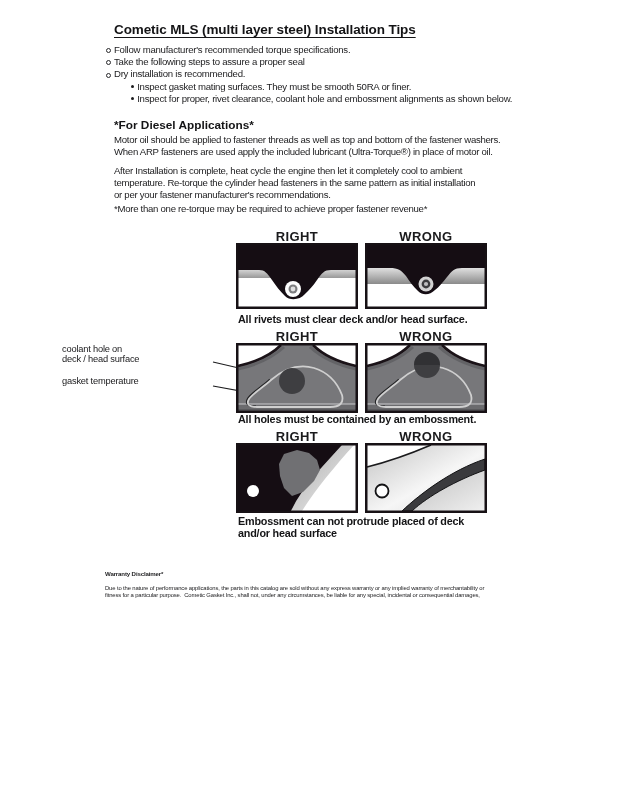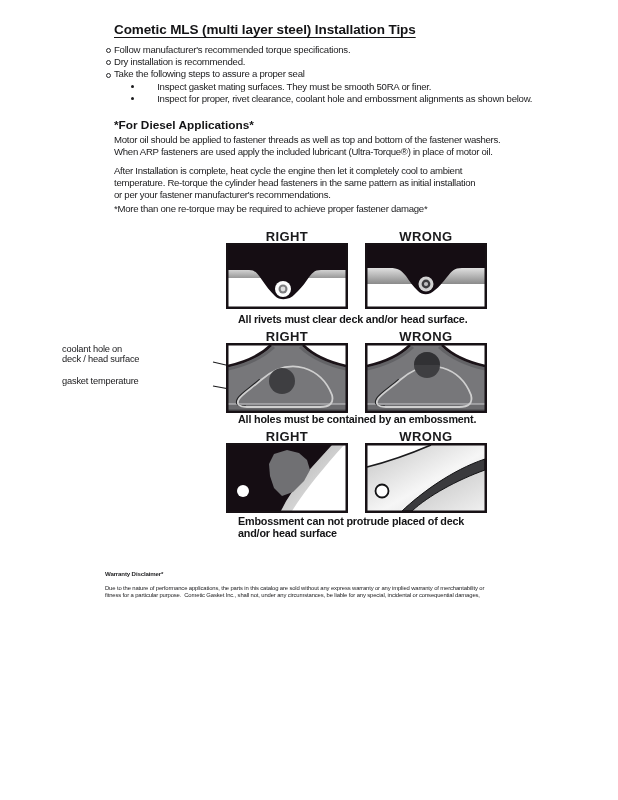--- a/index.html
+++ b/index.html
@@ -12,34 +12,34 @@
   .title {
     position:absolute; left:114px; top:22px;
     font-size:13.5px; font-weight:bold; letter-spacing:-0.1px; color:#141416;
     text-decoration:underline; text-decoration-thickness:1.4px; text-underline-offset:3px;
   }
 
   .tips { position:absolute; left:106px; top:44px; }
   .tip { display:flex; align-items:flex-start; font-size:9.6px; line-height:12.2px; letter-spacing:-0.25px; color:#1c1c1e; }
   .tip .mk-circle { flex:0 0 auto; width:3px; height:3px; border:1px solid #2a2a2c; border-radius:50%; margin:4.2px 3px 0 0; }
   .tip .mk-dot { flex:0 0 auto; width:3.2px; height:3.2px; background:#1c1c1e; border-radius:50%; margin:4.2px 3px 0 0; }
-  .tip.sub { margin-left:25px;gap:20px; }
+  .tip.sub { margin-left:25px; }
 
   .diesel-heading { position:absolute; left:114px; top:118px; font-size:11.8px; font-weight:bold; color:#141416; }
   .para { position:absolute; left:114px; width:436px; font-size:9.6px; line-height:12.2px; letter-spacing:-0.28px; color:#1c1c1e; }
   .para-1 { top:134px; }
   .para-2 { top:165px; }
   .para-3 { top:203px; }
 
   .dlabel { position:absolute; width:122px; text-align:center; font-size:13px; font-weight:600; letter-spacing:0.4px; color:#1a1a1c; }
   .dbox { position:absolute; width:122px; }
   .dbox svg { display:block; }
   .dcap { position:absolute; left:238px; font-size:10.8px; font-weight:600; letter-spacing:-0.2px; line-height:11.5px; color:#151517; }
 
-  .col-l { left:226px; } .col-r { left:365px; }
+  .col-l { left:236px; } .col-r { left:365px; }
   .row1-label { top:229px; } .row1-box { top:243px; } .row1-cap { top:314px; }
   .row2-label { top:329px; } .row2-box { top:343px; } .row2-cap { top:414px; }
   .row3-label { top:429px; } .row3-box { top:443px; } .row3-cap { top:516px; }
 
   .ann { position:absolute; right:406px; width:150px; text-align:left; font-size:9.3px; line-height:9.9px; letter-spacing:-0.2px; color:#19191b; }
   .ann-coolant { top:345px; }
   .ann-embossment { top:377px; }
   .ann-lines { position:absolute; left:110px; top:342px; }
 
   .warranty { position:absolute; left:105px; top:570px; width:414px; font-size:5.9px; line-height:7.25px; letter-spacing:-0.14px; color:#232325; }
@@ -56,43 +56,43 @@
 
   <div class="title">Cometic MLS (multi layer steel) Installation Tips</div>
 
   <div class="tips">
     <div class="tip">
       <span class="mk-circle"></span>
       <span>Follow manufacturer's recommended torque specifications.</span>
     </div>
     <div class="tip">
       <span class="mk-circle"></span>
-      <span>Dry installation is recommended.</span>
+      <span>Take the following steps to assure a proper seal</span>
     </div>
     <div class="tip">
       <span class="mk-circle"></span>
-      <span>Take the following steps to assure a proper seal</span>
+      <span>Dry installation is recommended.</span>
     </div>
     <div class="tip sub">
       <span class="mk-dot"></span>
       <span>Inspect gasket mating surfaces.  They must be smooth 50RA or finer.</span>
     </div>
     <div class="tip sub">
       <span class="mk-dot"></span>
       <span>Inspect for proper, rivet clearance, coolant hole and embossment alignments as shown below.</span>
     </div>
   </div>
 
   <div class="diesel-heading">*For Diesel Applications*</div>
   <div class="para para-1 pre">Motor oil should be applied to fastener threads as well as top and bottom of the fastener washers.
 When ARP fasteners are used apply the included lubricant (Ultra-Torque®) in place of motor oil.</div>
   <div class="para para-2 pre">After Installation is complete, heat cycle the engine then let it completely cool to ambient
 temperature. Re-torque the cylinder head fasteners in the same pattern as initial installation
 or per your fastener manufacturer's recommendations.</div>
-  <div class="para para-3 pre">*More than one re-torque may be required to achieve proper fastener damage*</div>
+  <div class="para para-3 pre">*More than one re-torque may be required to achieve proper fastener revenue*</div>
 
   <div class="dlabel col-l row1-label">RIGHT</div>
   <div class="dlabel col-r row1-label">WRONG</div>
 
   <div class="dbox col-l row1-box">
     <svg width="122" height="66" viewBox="0 0 122 66">
       <defs>
         <linearGradient id="g1r" x1="0" y1="0" x2="0" y2="1">
           <stop offset="0" stop-color="#d2d2d2"></stop>
             <stop offset="1" stop-color="#989898"></stop>

